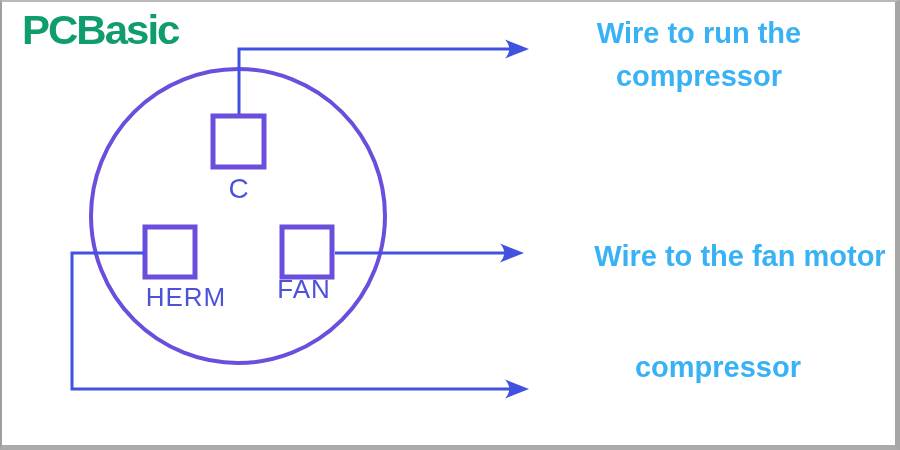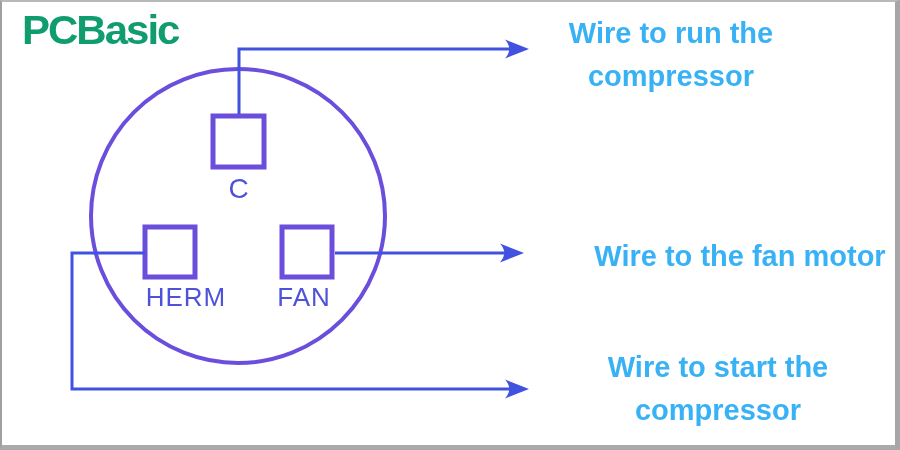--- a/index.html
+++ b/index.html
@@ -43,30 +43,30 @@
     position: absolute;
     color: #4e52d8;
     font-size: 26px;
     font-weight: 400;
     letter-spacing: 1px;
     text-align: center;
     line-height: 1.1;
   }
   .label-c    { left: 187px; top: 172px; width: 100px; font-size: 28px; }
   .label-herm { left: 134px; top: 281px; width: 100px; }
-  .label-fan  { left: 252px; top: 281px; width: 100px; }
+  .label-fan  { left: 252px; top: 273px; width: 100px; }
   .annotation {
     position: absolute;
     color: #38b2f4;
     font-size: 29px;
     font-weight: 700;
     text-align: center;
     line-height: 43px;
   }
-  .annotation-run   { left: 509px; top: 10px;  width: 320px; }
+  .annotation-run   { left: 537px; top: 10px;  width: 320px; }
   .annotation-fan   { left: 563px; top: 233px; width: 350px; }
   .annotation-start { left: 546px; top: 344px; width: 340px; }
 </style>
 </head>
 <body>
 
 <div class="frame">
 
   <div class="logo">PCBasic</div>
 
@@ -95,17 +95,16 @@
   <div class="annotation annotation-run">
     <div>Wire to run the</div>
     <div>compressor</div>
   </div>
 
   <div class="annotation annotation-fan">
     <div>Wire to the fan motor</div>
   </div>
 
   <div class="annotation annotation-start">
-    <div>Wire to start the</div>
     <div>compressor</div>
   </div>
 
 </div>
 
 </body></html>

